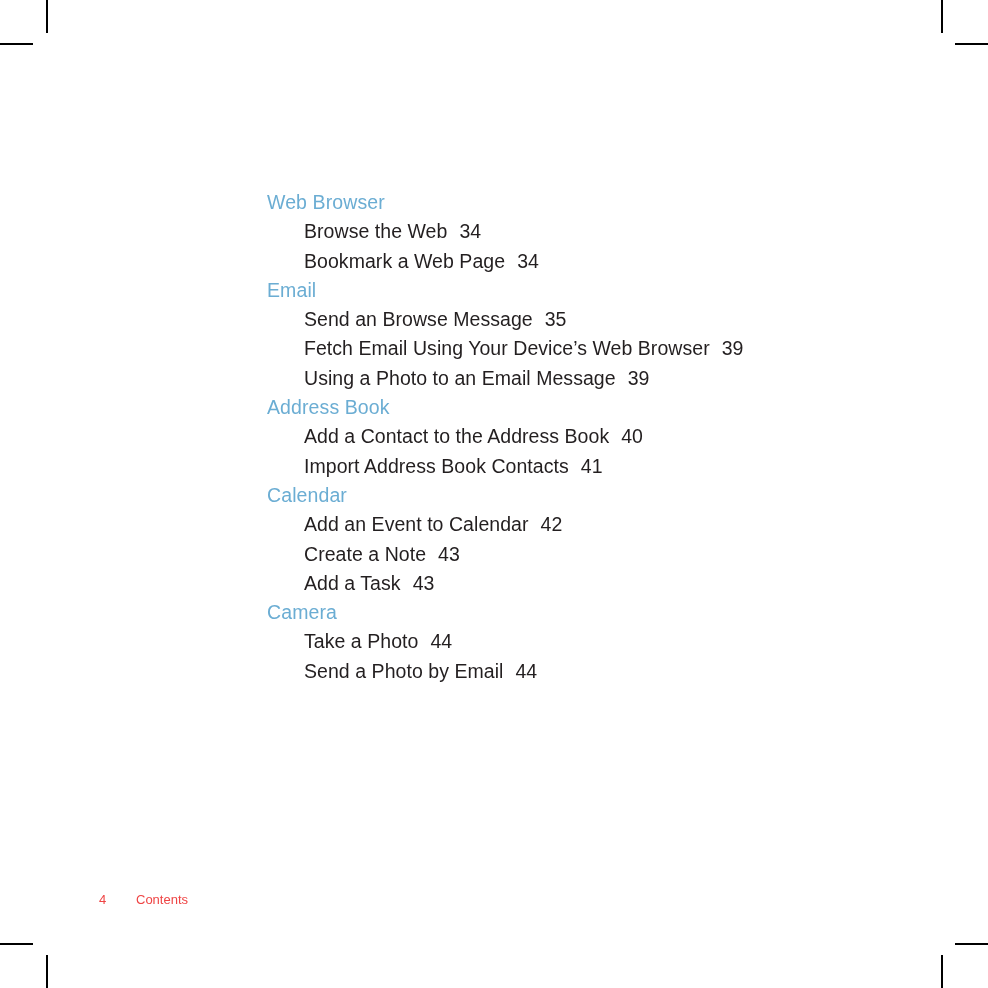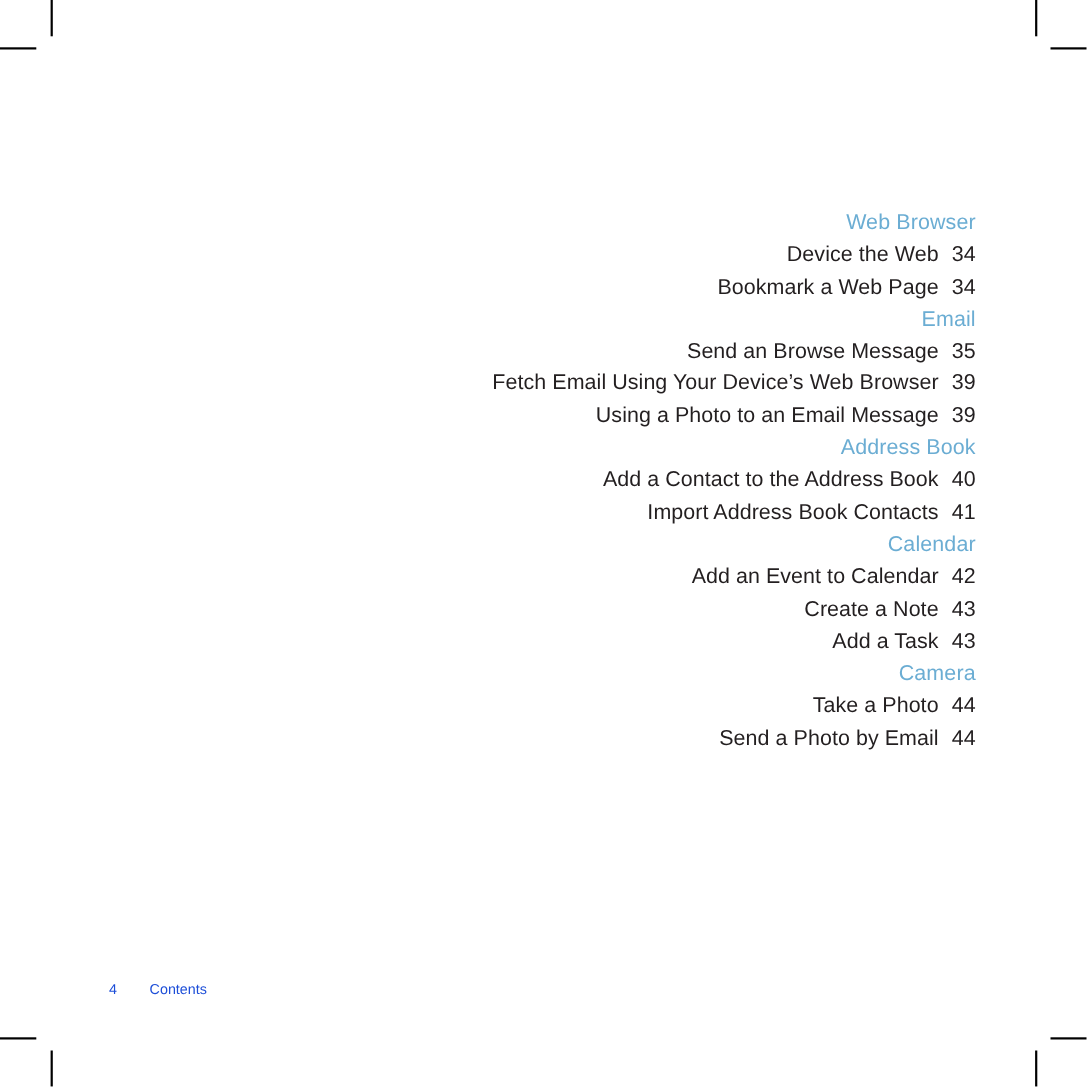--- a/index.html
+++ b/index.html
@@ -35,21 +35,20 @@
   .mark-bl-v { left: 46px;  top: 955px; }
   .mark-br-h { left: 955px; top: 943px; }
   .mark-br-v { left: 941px; top: 955px; }
 
   
   .toc {
     position: absolute;
     left: 267px;
     top: 188px;
     width: 620px;
-    text-align: right;
   }
   .toc-group { margin: 0; }
 
   .toc-heading {
     color: #6badd3;
     font-size: 19.5px;
     line-height: 29.3px;
     letter-spacing: 0.1px;
     white-space: nowrap;
   }
@@ -62,21 +61,21 @@
     white-space: nowrap;
   }
   .entry-title { letter-spacing: 0.05px; }
   .entry-page { padding-left: 12px; }
 
   
   .footer {
     position: absolute;
     left: 99px;
     top: 891px;
-    color: #1d4ed8;
+    color: #ef4444;
     font-size: 13px;
     line-height: 18px;
     white-space: nowrap;
   }
   .footer-number { display: inline-block; width: 37px; }
   .footer-label  { display: inline-block; }
 </style>
 </head>
 <body>
 
@@ -87,21 +86,21 @@
   <div class="crop-mark crop-v mark-tr-v"></div>
   <div class="crop-mark crop-h mark-tr-h"></div>
   <div class="crop-mark crop-h mark-bl-h"></div>
   <div class="crop-mark crop-v mark-bl-v"></div>
   <div class="crop-mark crop-h mark-br-h"></div>
   <div class="crop-mark crop-v mark-br-v"></div>
 
   <div class="toc" id="toc-root">
       <div class="toc-group">
         <div class="toc-heading">Web Browser</div>
-        <div class="toc-entry"><span class="entry-title">Device the Web</span><span class="entry-page">34</span></div>
+        <div class="toc-entry"><span class="entry-title">Browse the Web</span><span class="entry-page">34</span></div>
         <div class="toc-entry"><span class="entry-title">Bookmark a Web Page</span><span class="entry-page">34</span></div>
       </div>
       <div class="toc-group">
         <div class="toc-heading">Email</div>
         <div class="toc-entry"><span class="entry-title">Send an Browse Message</span><span class="entry-page">35</span></div>
         <div class="toc-entry"><span class="entry-title">Fetch Email Using Your Device’s Web Browser</span><span class="entry-page">39</span></div>
         <div class="toc-entry"><span class="entry-title">Using a Photo to an Email Message</span><span class="entry-page">39</span></div>
       </div>
       <div class="toc-group">
         <div class="toc-heading">Address Book</div>

